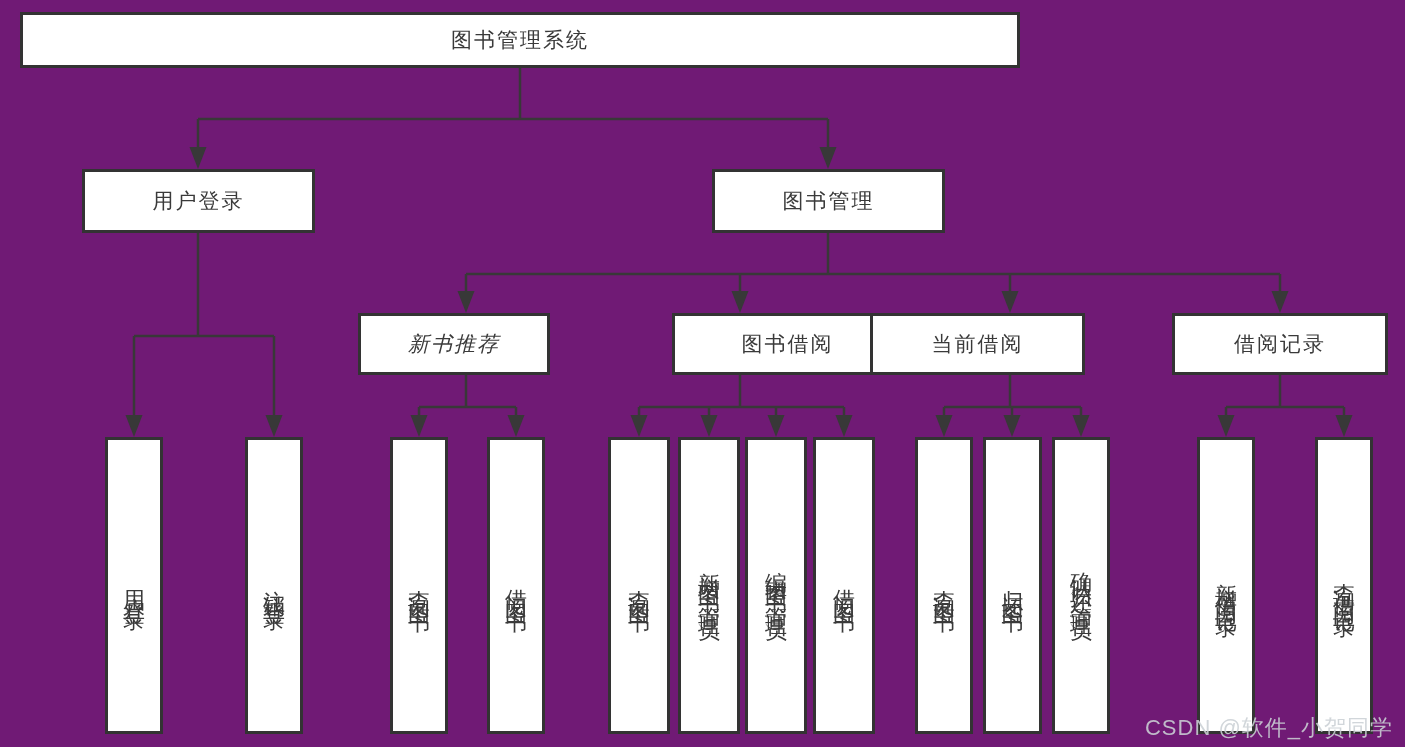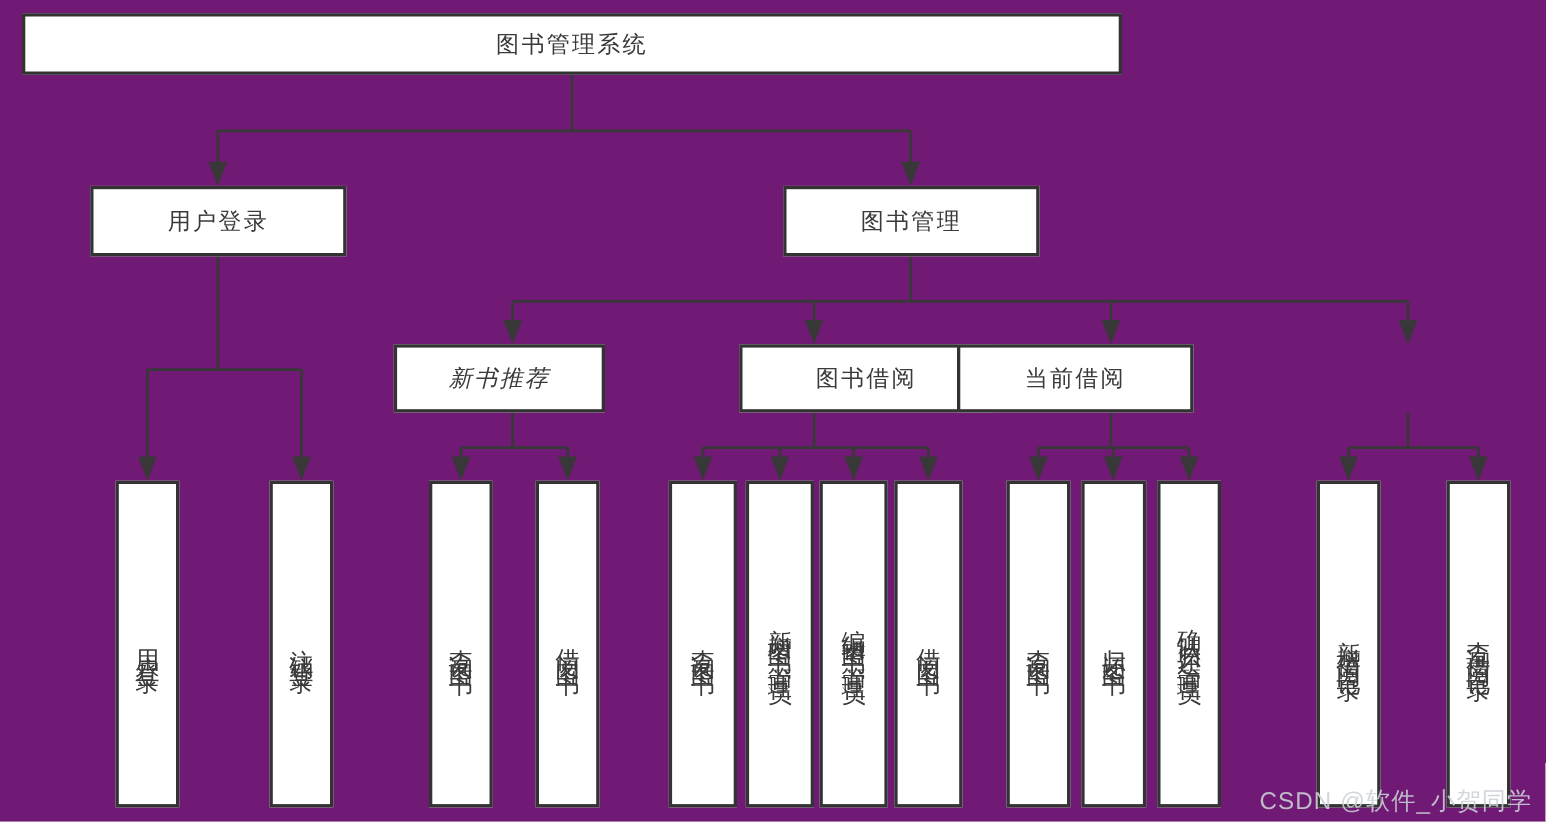--- a/index.html
+++ b/index.html
@@ -116,20 +116,23 @@
 
   <div class="box hbox" style="left:358px; top:313px; width:192px; height:62px;font-style:italic;">
     <span>新书推荐</span>
   </div>
   <div class="box hbox" style="left:624px; top:313px; width:231px; height:62px;margin-left:48px;">
     <span>图书借阅</span>
   </div>
   <div class="box hbox" style="left:870px; top:313px; width:215px; height:62px;">
     <span>当前借阅</span>
   </div>
+  <div class="box hbox" style="left:1172px; top:313px; width:216px; height:62px;">
+    <span>借阅记录</span>
+  </div>
 
   <div class="box vbox" style="left:105px; top:437px; width:58px; height:297px;">
     <span class="vtext">用户登录</span>
   </div>
   <div class="box vbox" style="left:245px; top:437px; width:58px; height:297px;">
     <span class="vtext">注销登录</span>
   </div>
 
   <div class="box vbox" style="left:390px; top:437px; width:58px; height:297px;">
     <span class="vtext">查询图书</span>

